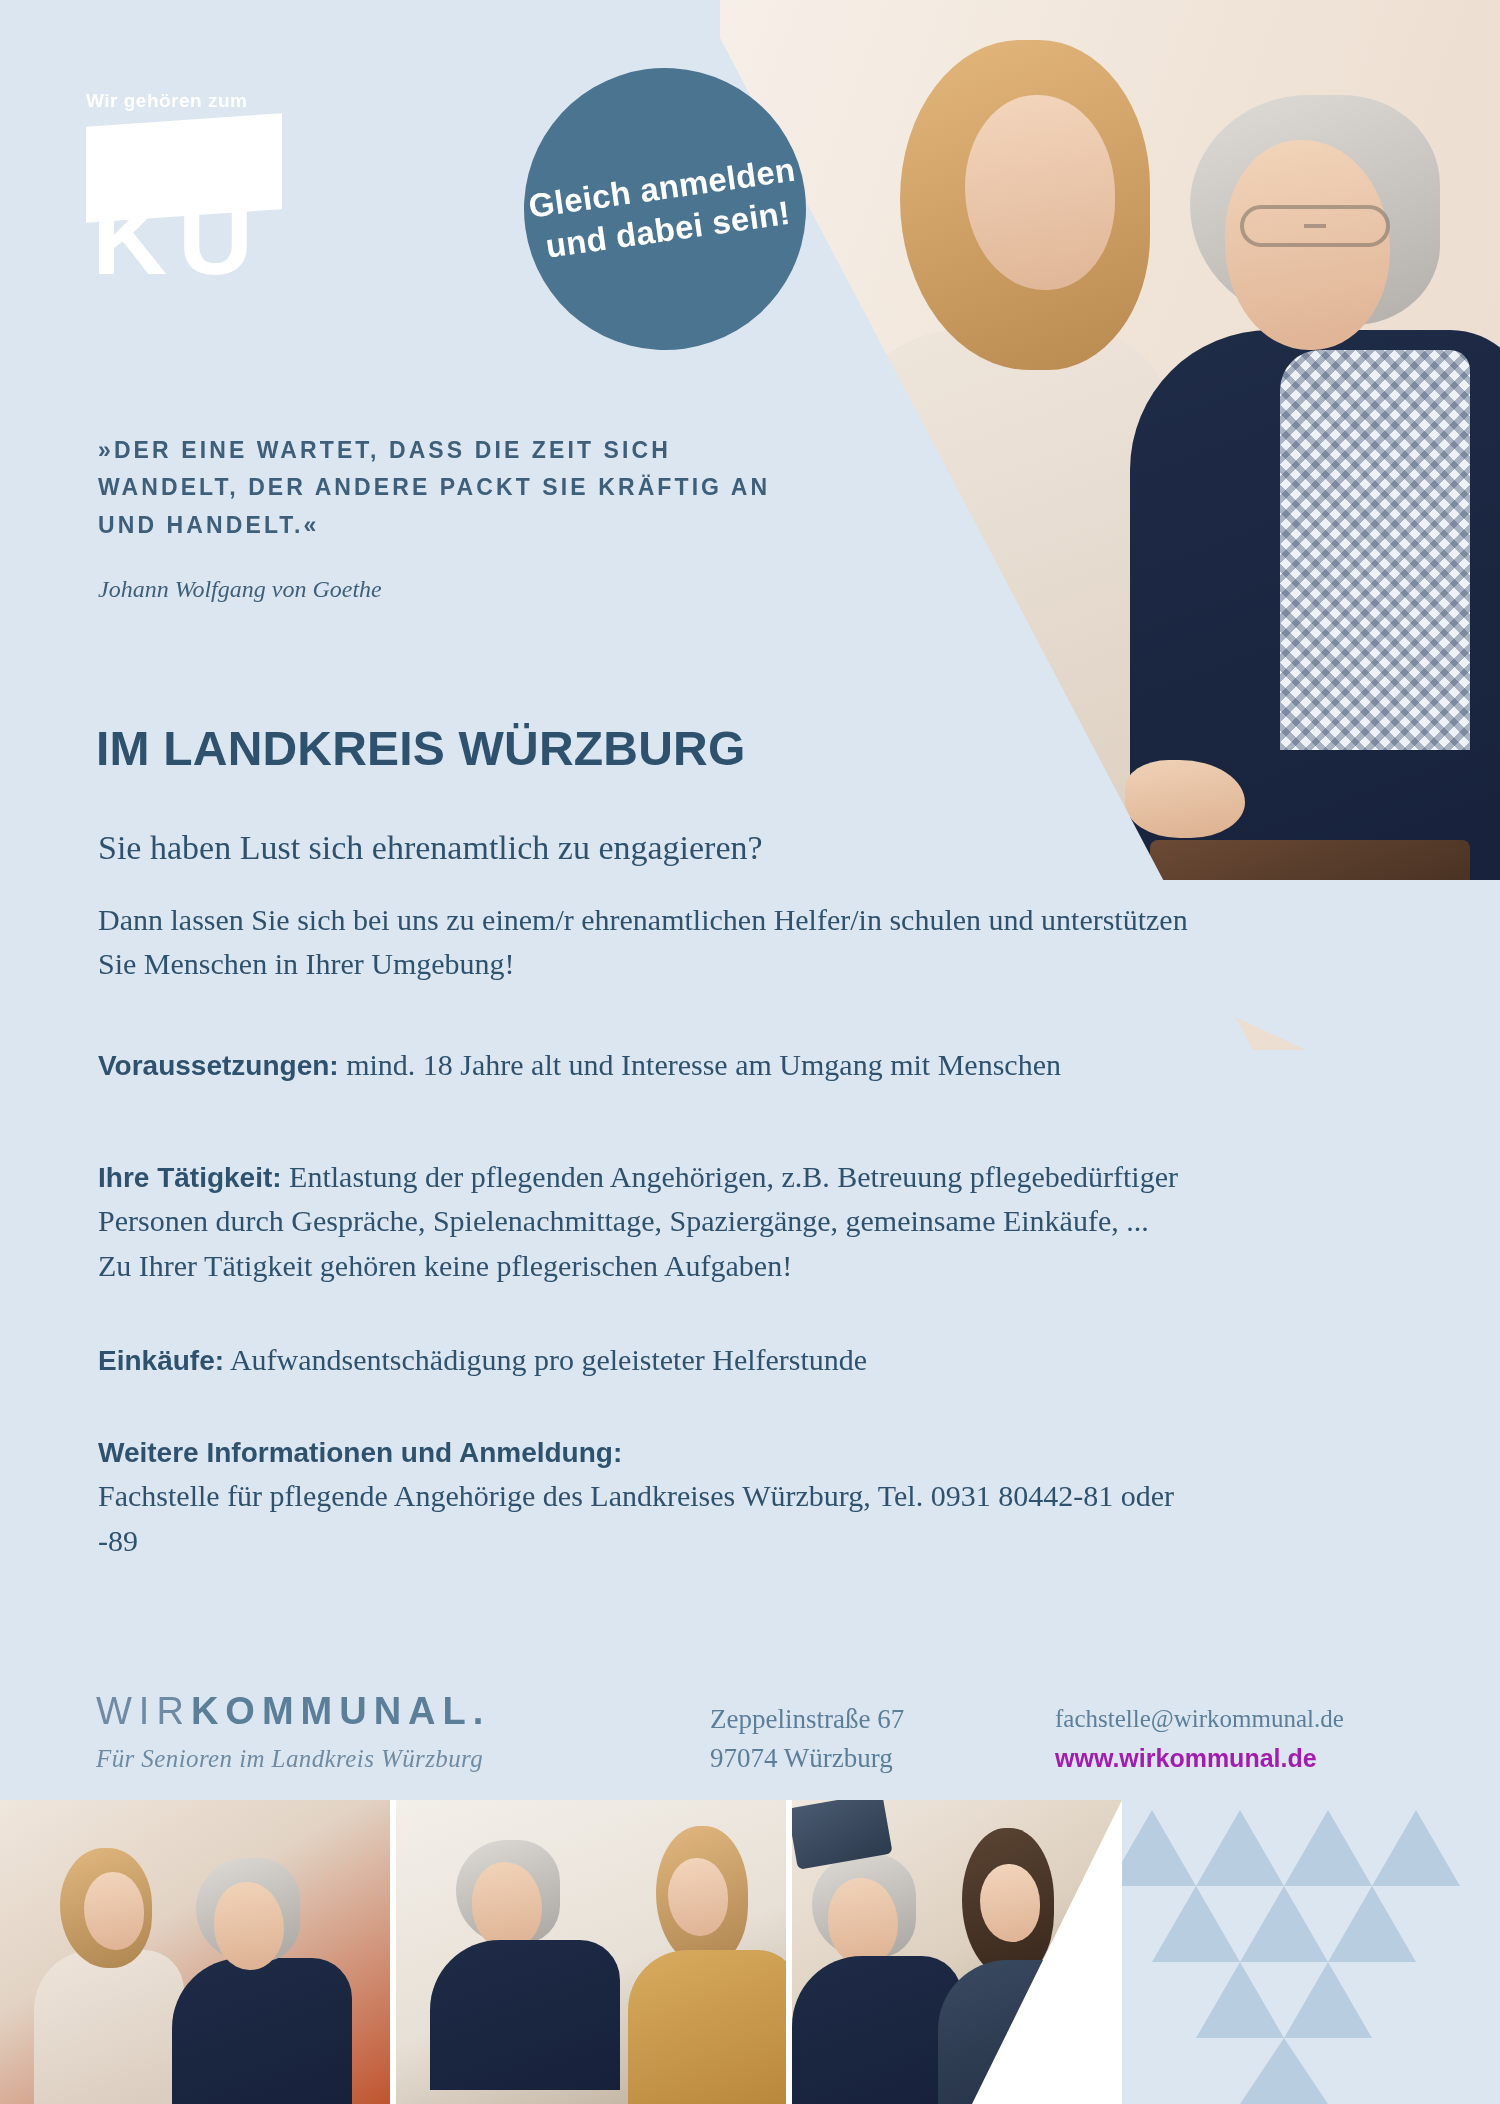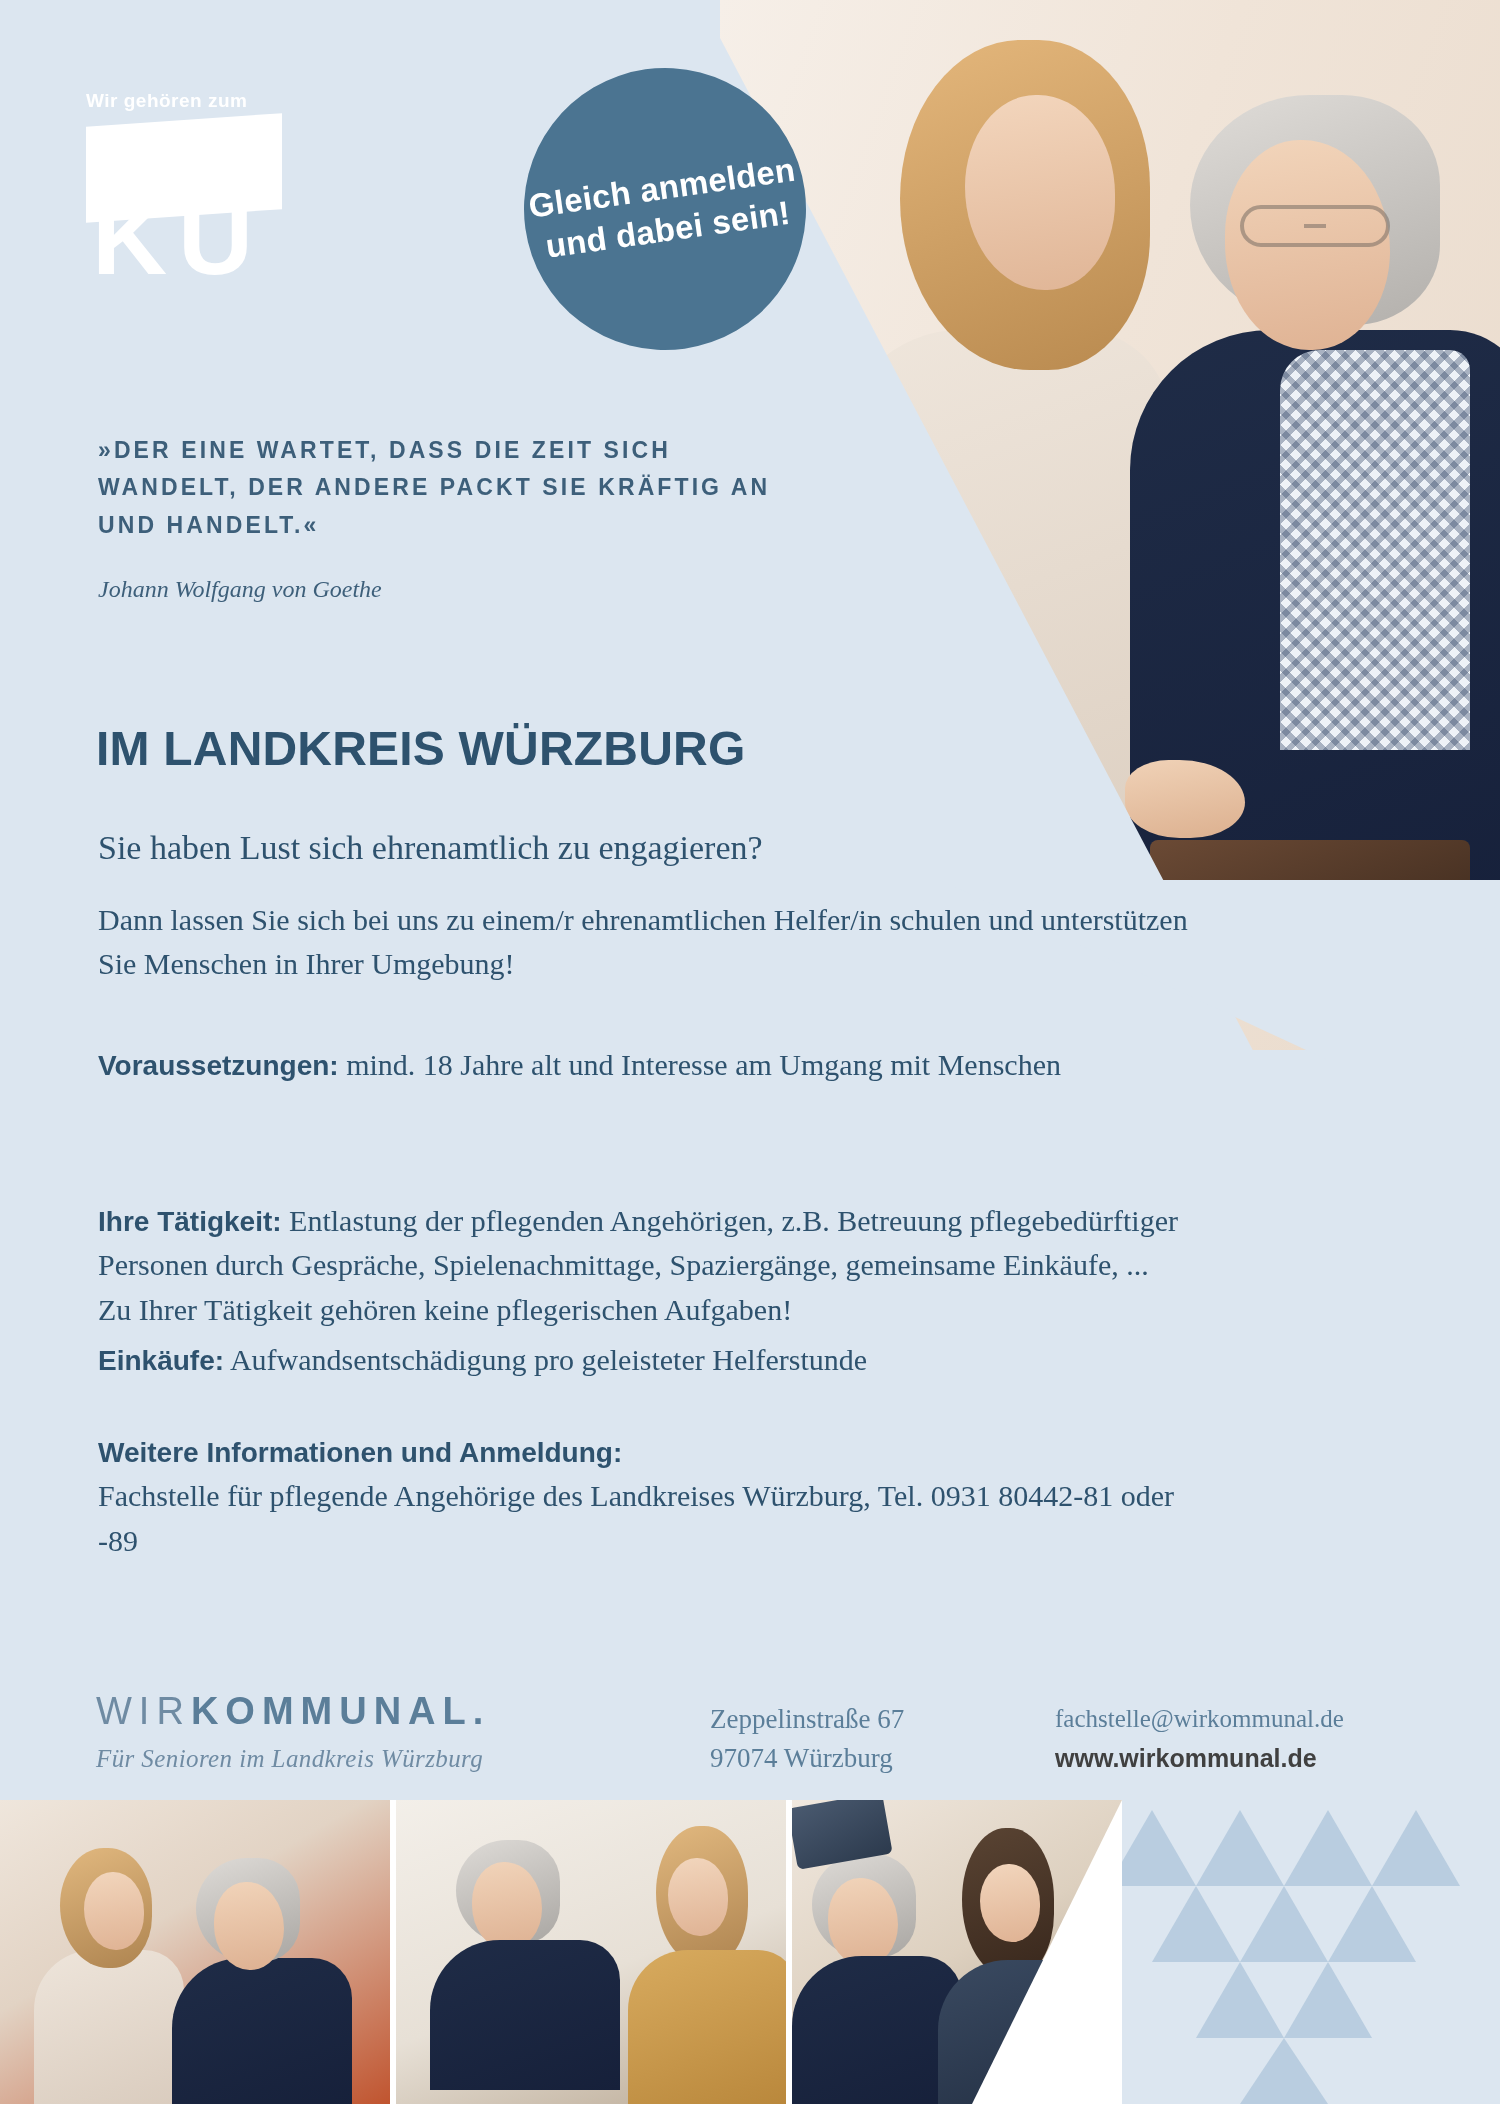--- a/index.html
+++ b/index.html
@@ -246,21 +246,21 @@
   .body {
     position: absolute; left: 98px;
     width: 1090px;
     font-size: 30px;
     line-height: 1.48;
     color: #2e526e;
   }
   .body b { font-family: "Liberation Sans", sans-serif; font-weight: 700; font-size: 28px; }
   .p1 { top: 898px; }
   .p2 { top: 1043px; }
-  .p3 { top: 1155px; margin-top: 44px; }
+  .p3 { top: 1155px; }
   .p4 { top: 1338px; }
   .p5 { top: 1430px; }
   .p6 { top: 1590px; }
 
   
   .brand {
     position: absolute; left: 96px; top: 1690px;
   }
   .brand-name {
     font-family: "Liberation Sans", sans-serif;
@@ -286,21 +286,21 @@
   .contact {
     position: absolute; left: 1055px; top: 1700px;
     font-size: 25px;
     line-height: 1.55;
     color: #5b7e99;
   }
   .contact .web {
     font-family: "Liberation Sans", sans-serif;
     font-weight: 700;
     font-size: 25px;
-    color: #404040;
+    color: #a21caf;
   }
 
   
   .strip {
     position: absolute; left: 0; top: 1800px;
     width: 1500px; height: 304px;
     background: #ffffff;
     display: flex;
   }
   .strip-cell {

